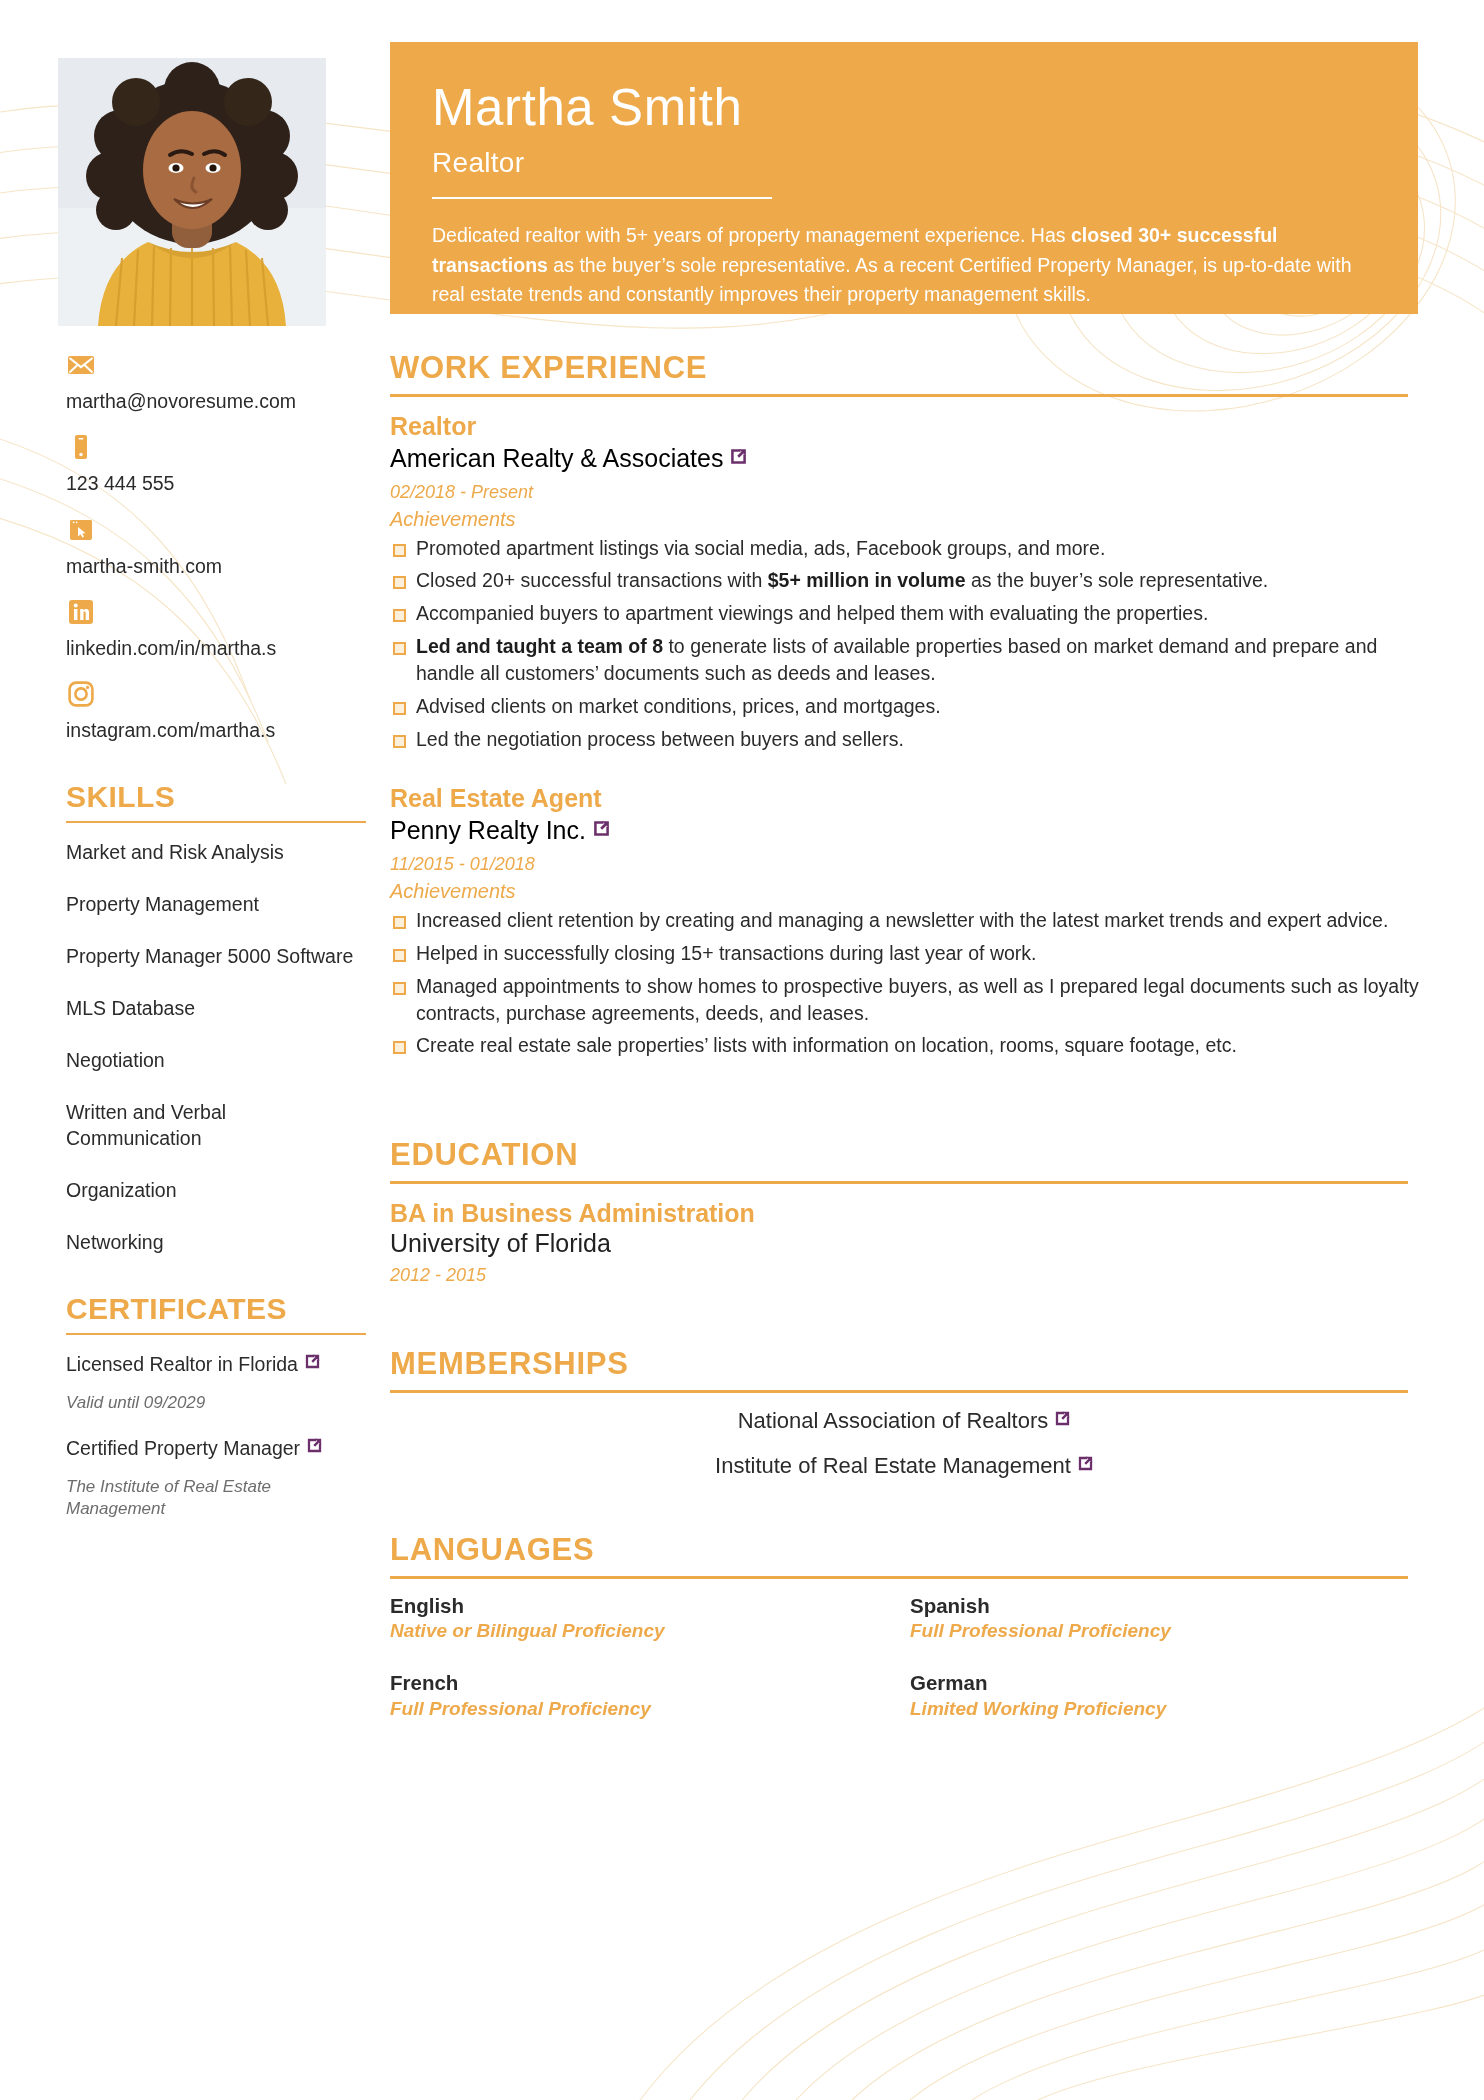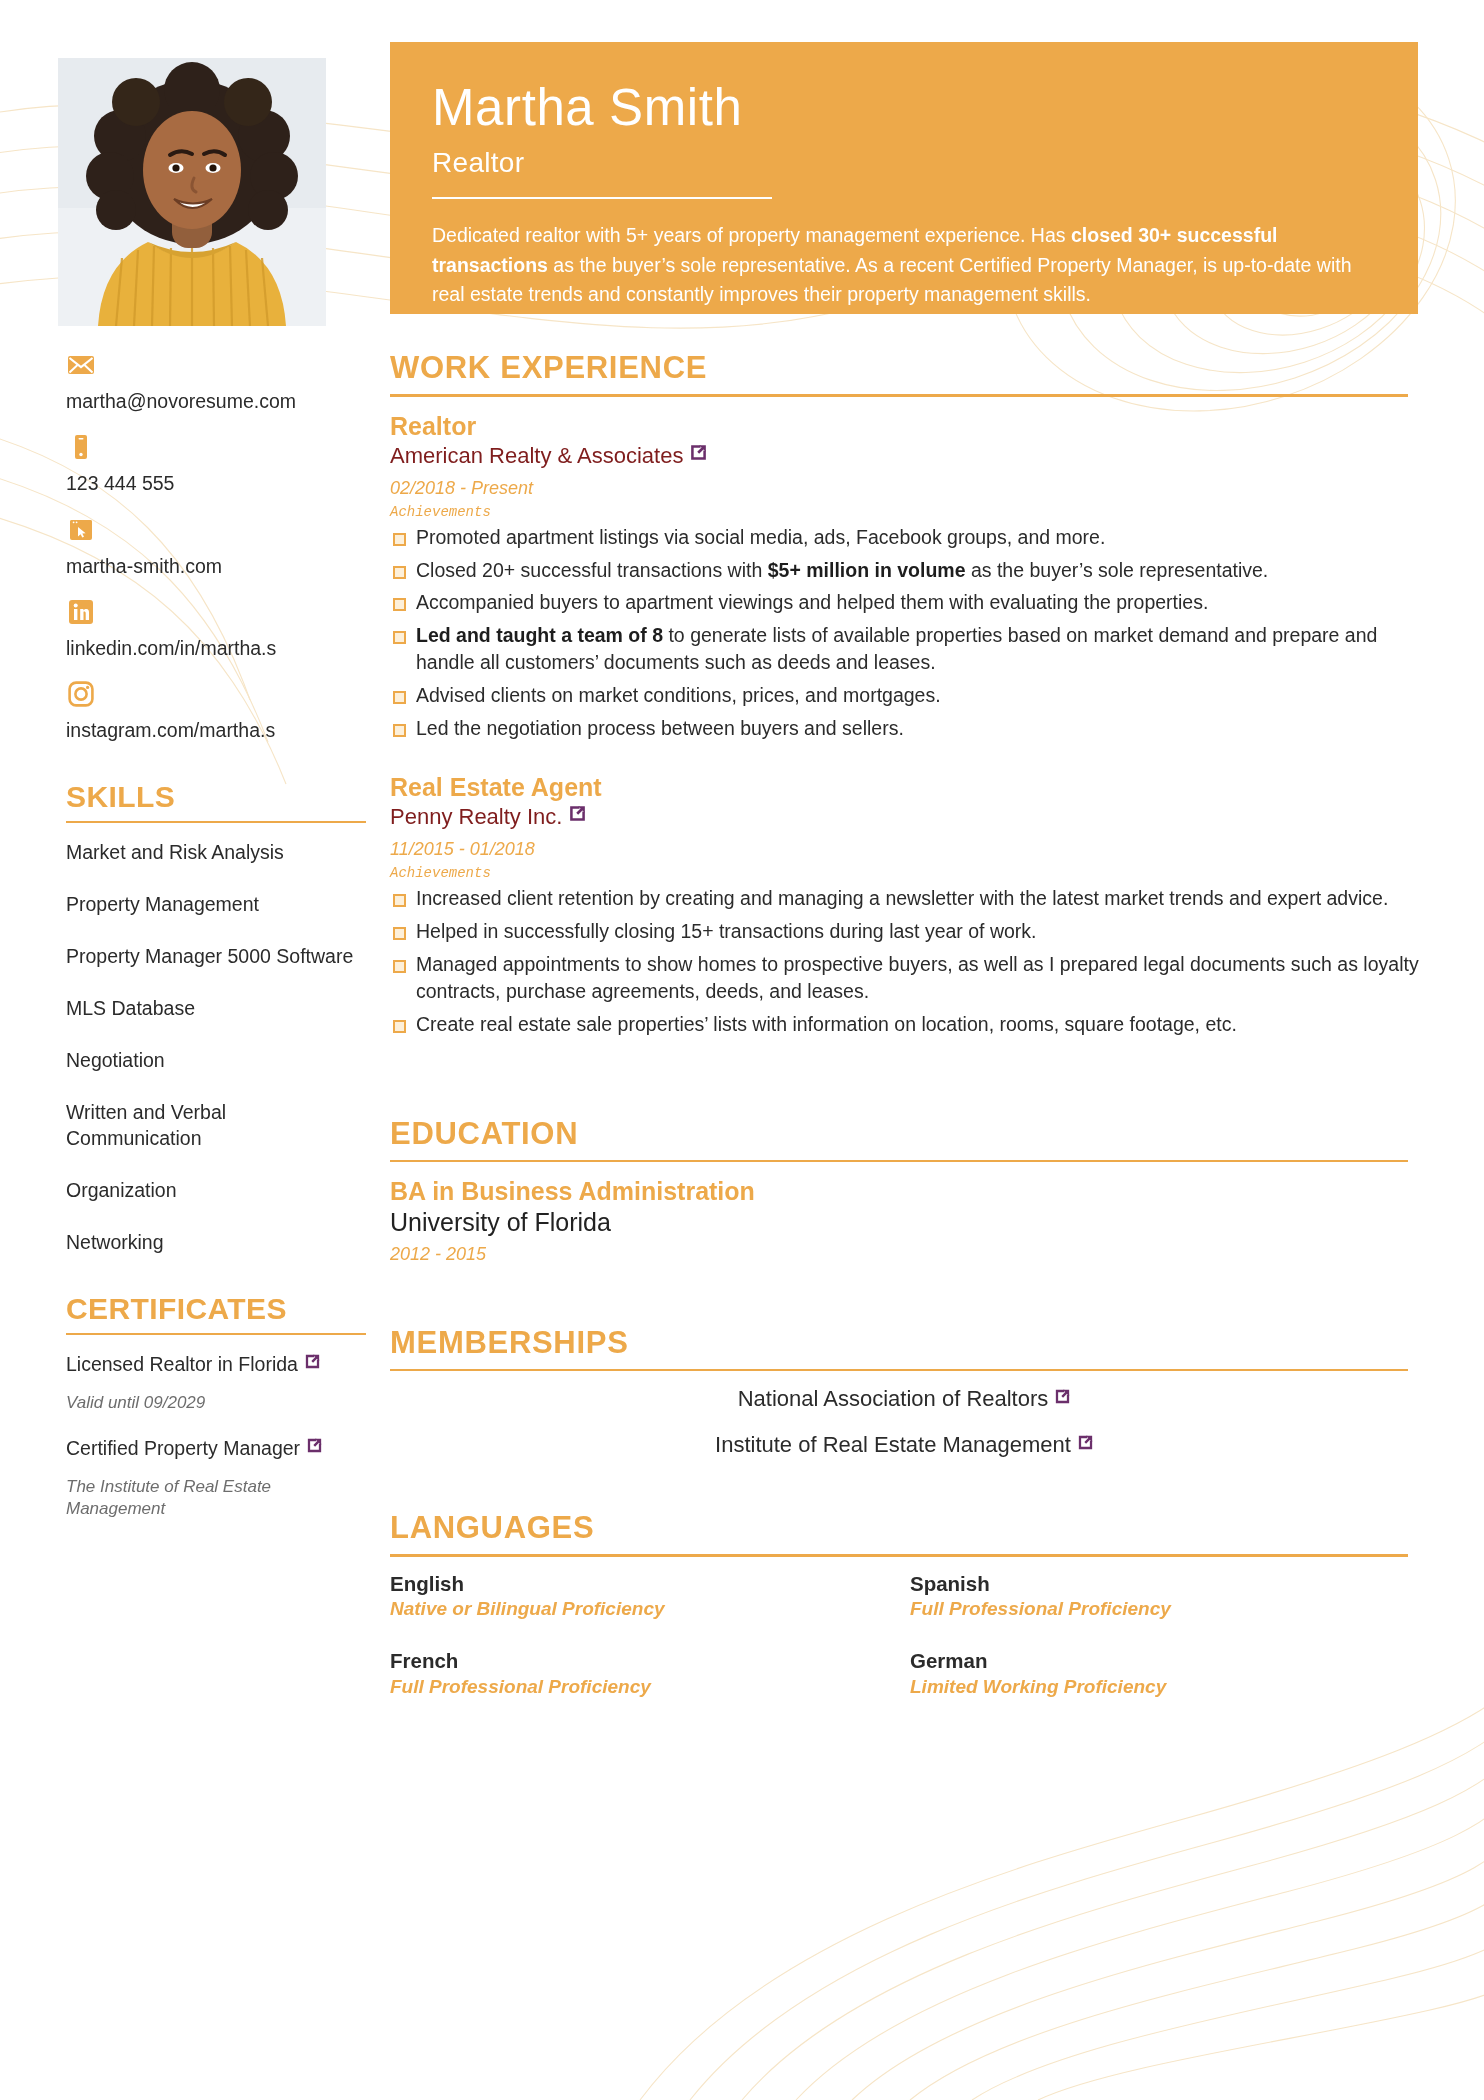--- a/index.html
+++ b/index.html
@@ -163,39 +163,38 @@
   }
 
   .job { margin-bottom: 26px; }
   .job-role {
     font-size: 25px;
     font-weight: 700;
     color: #eda94a;
     line-height: 1.22;
   }
   .job-company {
-    font-size: 22px;
+    font-size: 25px;
     font-weight: 400;
-    color: #7f1d1d;
+    color: #000000;
     line-height: 1.3;
     margin-top: 1px;
   }
   .job-dates {
     font-size: 18px;
     font-style: italic;
     color: #eda94a;
     margin-top: 7px;
   }
   .ach-label {
-    font-size: 14px;
+    font-size: 20px;
     font-style: italic;
     color: #eda94a;
     margin-top: 5px;
     margin-bottom: 4px;
-    font-family: Liberation Mono, monospace;
   }
   .bullets { list-style: none; }
   .bullets li {
     position: relative;
     padding-left: 26px;
     font-size: 19.5px;
     line-height: 1.38;
     color: #2b2b2b;
     margin-bottom: 6px;
   }

